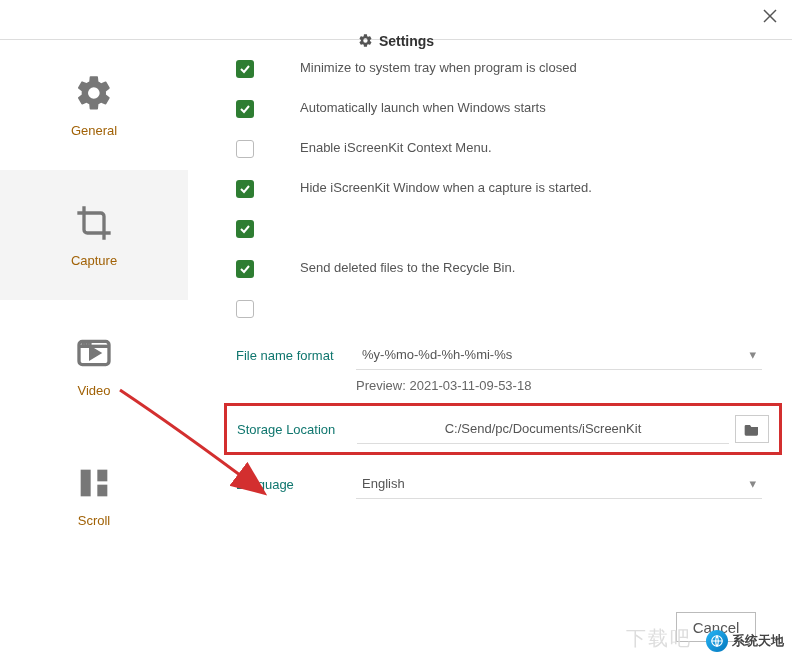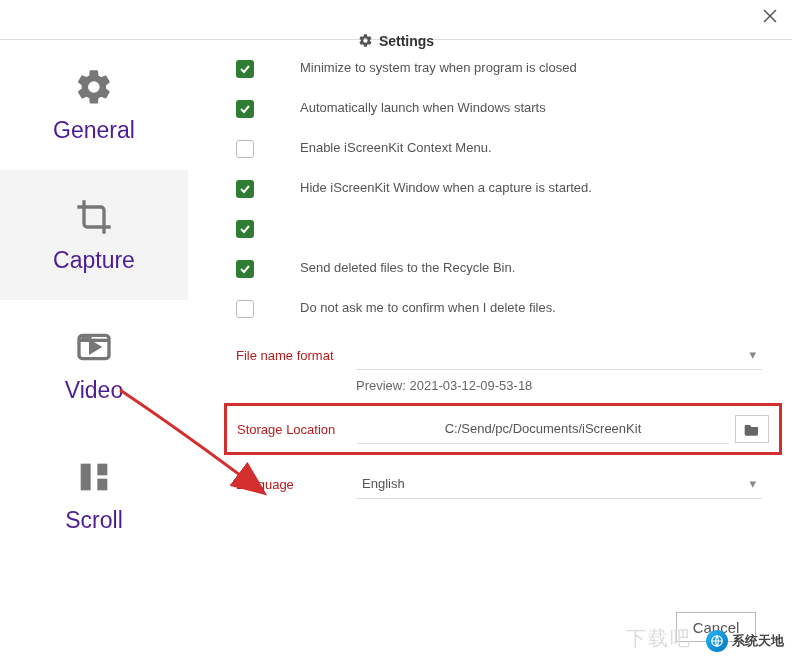--- a/index.html
+++ b/index.html
@@ -54,22 +54,22 @@
   align-items: center;
   justify-content: center;
   gap: 10px;
   cursor: pointer;
   color: #777;
 }
 .sidebar-item.active {
   background: #f4f4f4;
 }
 .sidebar-item .label {
-  font-size: 23px;
-  color: #4c1d95;
+  font-size: 13px;
+  color: #a16207;
 }
 .main {
   flex: 1;
   padding: 20px 30px 10px 48px;
   position: relative;
 }
 .row {
   display: flex;
   margin-bottom: 22px;
   gap: 34px;
@@ -92,21 +92,21 @@
   background: #fff;
 }
 .chk.checked svg { stroke: #fff; }
 .form-row {
   display: flex;
   align-items: center;
   margin-bottom: 14px;
 }
 .form-label {
   width: 120px;
-  color: #b91c1c;
+  color: #0f766e;
   font-size: 13px;
 }
 .form-field {
   flex: 1;
   height: 30px;
   border-bottom: 1px solid #ddd;
   display: flex;
   align-items: center;
   padding: 0 6px;
   color: #555;
@@ -310,32 +310,32 @@
       <span class="chk checked">
           <svg width="12" height="12" viewBox="0 0 12 12" fill="none" stroke-width="2">
             <polyline points="2,6 5,9 10,3"></polyline>
           </svg>
         </span>
       <span>Send deleted files to the Recycle Bin.</span>
     </div>
 
     <div class="row">
       <span class="chk unchecked"></span>
-      <span>Do not ask me to confirm when I delete files.</span>
     </div>
 
     <div class="form-row">
       <div class="form-label">File name format</div>
       <div class="form-field">
+        <span>%y-%mo-%d-%h-%mi-%s</span>
         <span class="chev">▾</span>
       </div>
     </div>
     <div class="preview-row">
       <span>Preview:</span>
-      <span>2021-03-12-09-53-18</span>
+      <span>2021-03-11-09-53-18</span>
     </div>
 
     <div class="storage-box">
       <div class="storage-inner">
         <div class="form-label">Storage Location</div>
         <div class="form-field input">
           <span>C:/Send/pc/Documents/iScreenKit</span>
         </div>
         <div class="folder-btn">
           <span>

